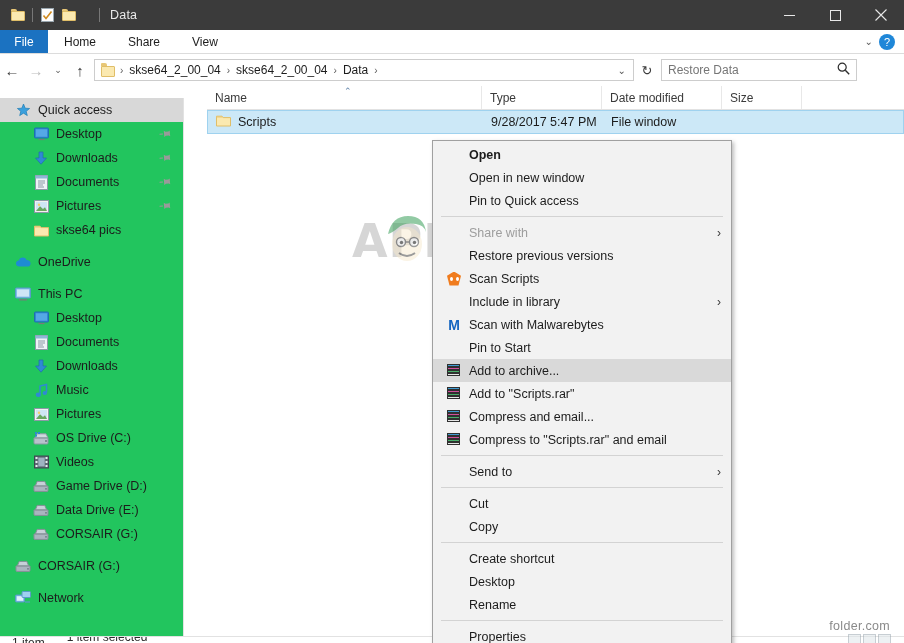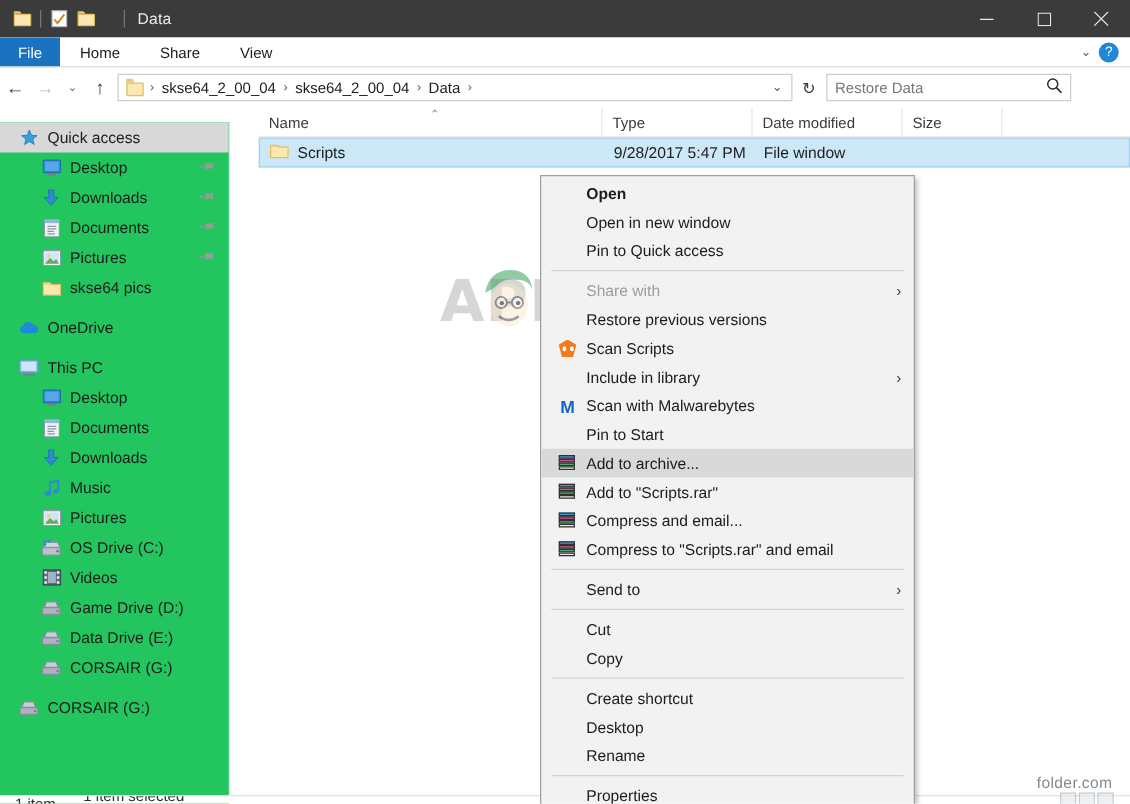--- a/index.html
+++ b/index.html
@@ -497,20 +497,31 @@
           <span class="ico">
             <svg width="16" height="12" viewBox="0 0 16 12">
               <path d="M1 6 h14 v4.4 a1 1 0 0 1 -1 1 h-12 a1 1 0 0 1 -1 -1 z" fill="#aab5bf" stroke="#868f98"></path>
               <path d="M2.4 5.8 l1.8 -4.4 h7.6 l1.8 4.4 z" fill="#c7d0d8" stroke="#868f98"></path>
               <circle cx="13" cy="8.8" r="0.9" fill="#6a7680"></circle>
             </svg>
           </span>
           <span>CORSAIR (G:)</span>
         </div>
         <div class="nav-gap"></div>
+        <div class="nav-row d1">
+          <span class="ico">
+            <svg width="16" height="14" viewBox="0 0 16 14">
+              <rect x="0.5" y="4" width="9" height="7" rx="1" fill="#7fbde8" stroke="#5a9bc8"></rect>
+              <rect x="1.8" y="5.2" width="6.4" height="4.6" fill="#dff0fc"></rect>
+              <rect x="7" y="0.5" width="8.5" height="6" rx="1" fill="#9fd0f0" stroke="#5a9bc8"></rect>
+              <path d="M10 11 H15" stroke="#5a9bc8" stroke-width="1.2"></path>
+            </svg>
+          </span>
+          <span>Network</span>
+        </div>
       </div>
   </div>
 
   <div class="list-area">
     <div class="col-head">
       <div class="col col-name">
         <span class="sortcaret">⌃</span>
         <span>Name</span>
       </div>
       <div class="col col-type">Type</div>

